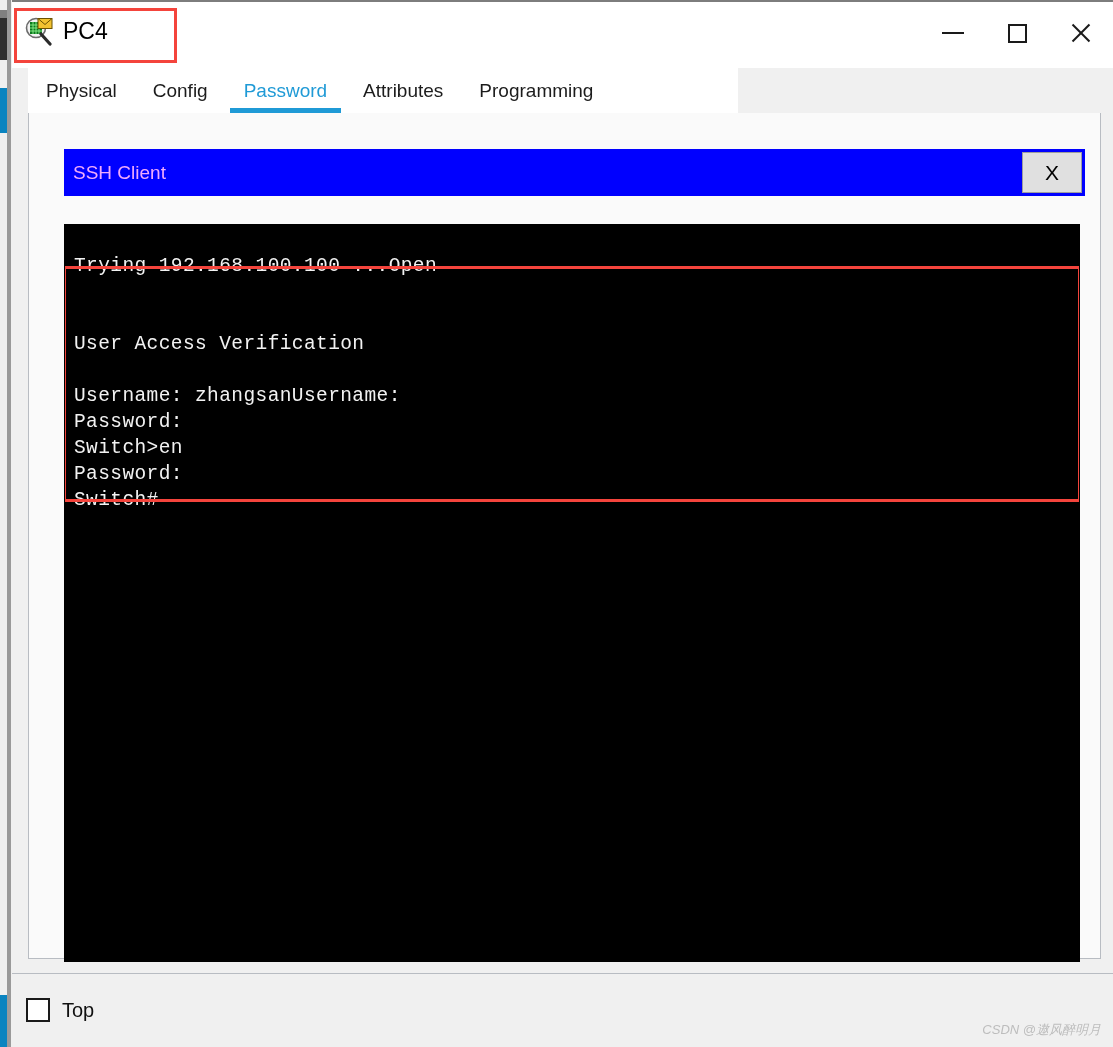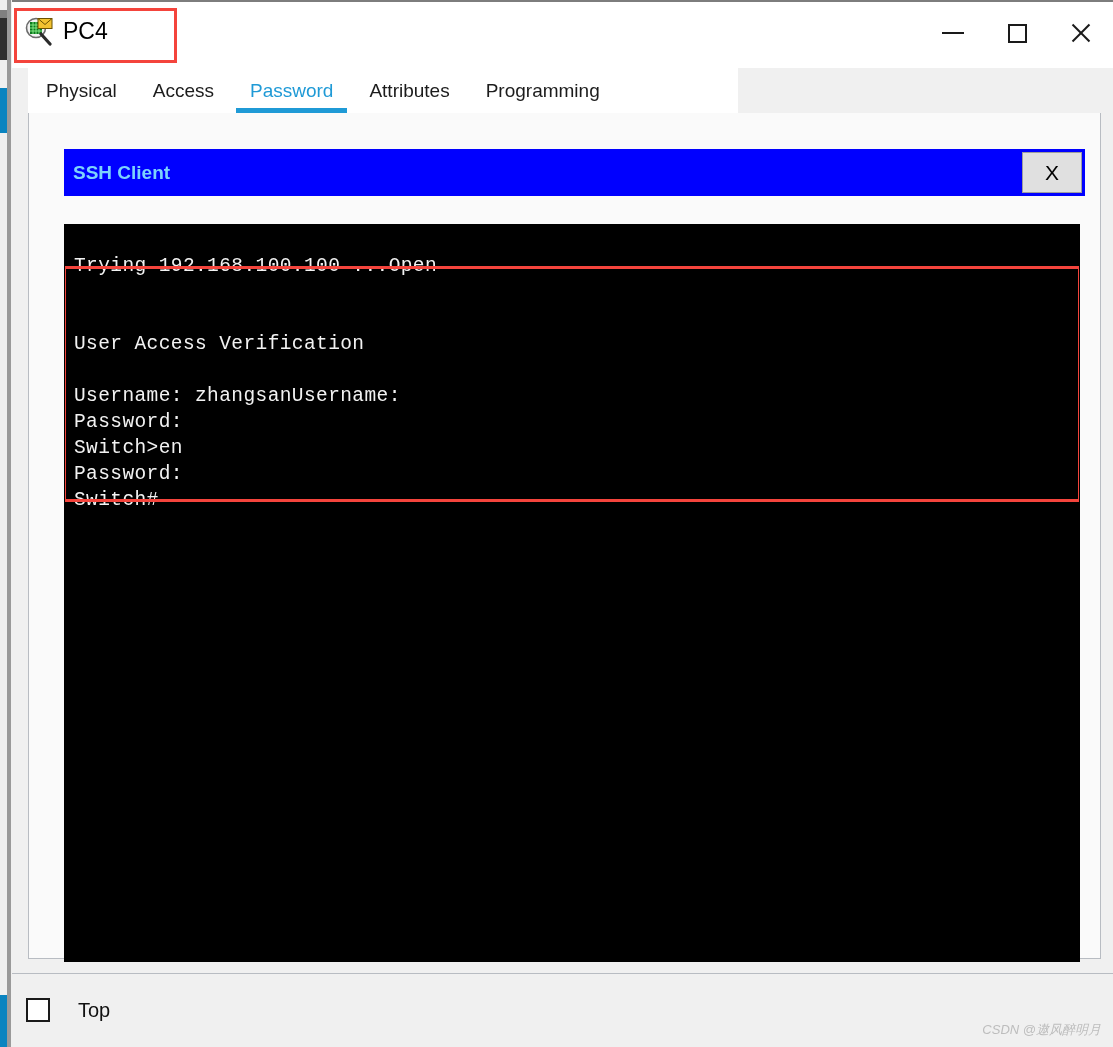--- a/index.html
+++ b/index.html
@@ -172,24 +172,23 @@
   }
   .ssh-titlebar {
     position: relative;
     width: 1021px; height: 47px;
     background: #0000ff;
   }
   .ssh-title-text {
     position: absolute;
     left: 9px; top: 50%;
     transform: translateY(-50%);
-    color: #7dd3fc;
+    color: #f0abfc;
     font-size: 19px;
     white-space: nowrap;
-    font-weight: bold;
   }
   .ssh-close {
     position: absolute;
     right: 3px; top: 3px;
     width: 60px; height: 41px;
     background: #e0e0e0;
     border: 1px solid #9e9e9e;
     display: flex;
     align-items: center;
     justify-content: center;
@@ -242,21 +241,20 @@
   }
   .checkbox {
     width: 24px; height: 24px;
     background: #ffffff;
     border: 2px solid #1a1a1a;
     flex: none;
   }
   .topcheck-label {
     font-size: 20px;
     color: #111111;
-    margin-left: 16px;
   }
 
   .watermark {
     position: absolute;
     right: 12px; bottom: 10px;
     font-size: 13px;
     color: #bdbdbd;
     white-space: nowrap;
     font-style: italic;
   }
@@ -309,21 +307,21 @@
           <span class="glyph-max"></span>
         </div>
         <div class="winbtn">
           <span class="glyph-close"></span>
         </div>
       </div>
     </div>
 
     <div class="tabbar">
       <div class="tab">Physical</div>
-      <div class="tab">Access</div>
+      <div class="tab">Config</div>
       <div class="tab active">Password</div>
       <div class="tab">Attributes</div>
       <div class="tab">Programming</div>
     </div>
 
     <div class="panel">
 
       <div class="ssh">
 
         <div class="ssh-titlebar">

